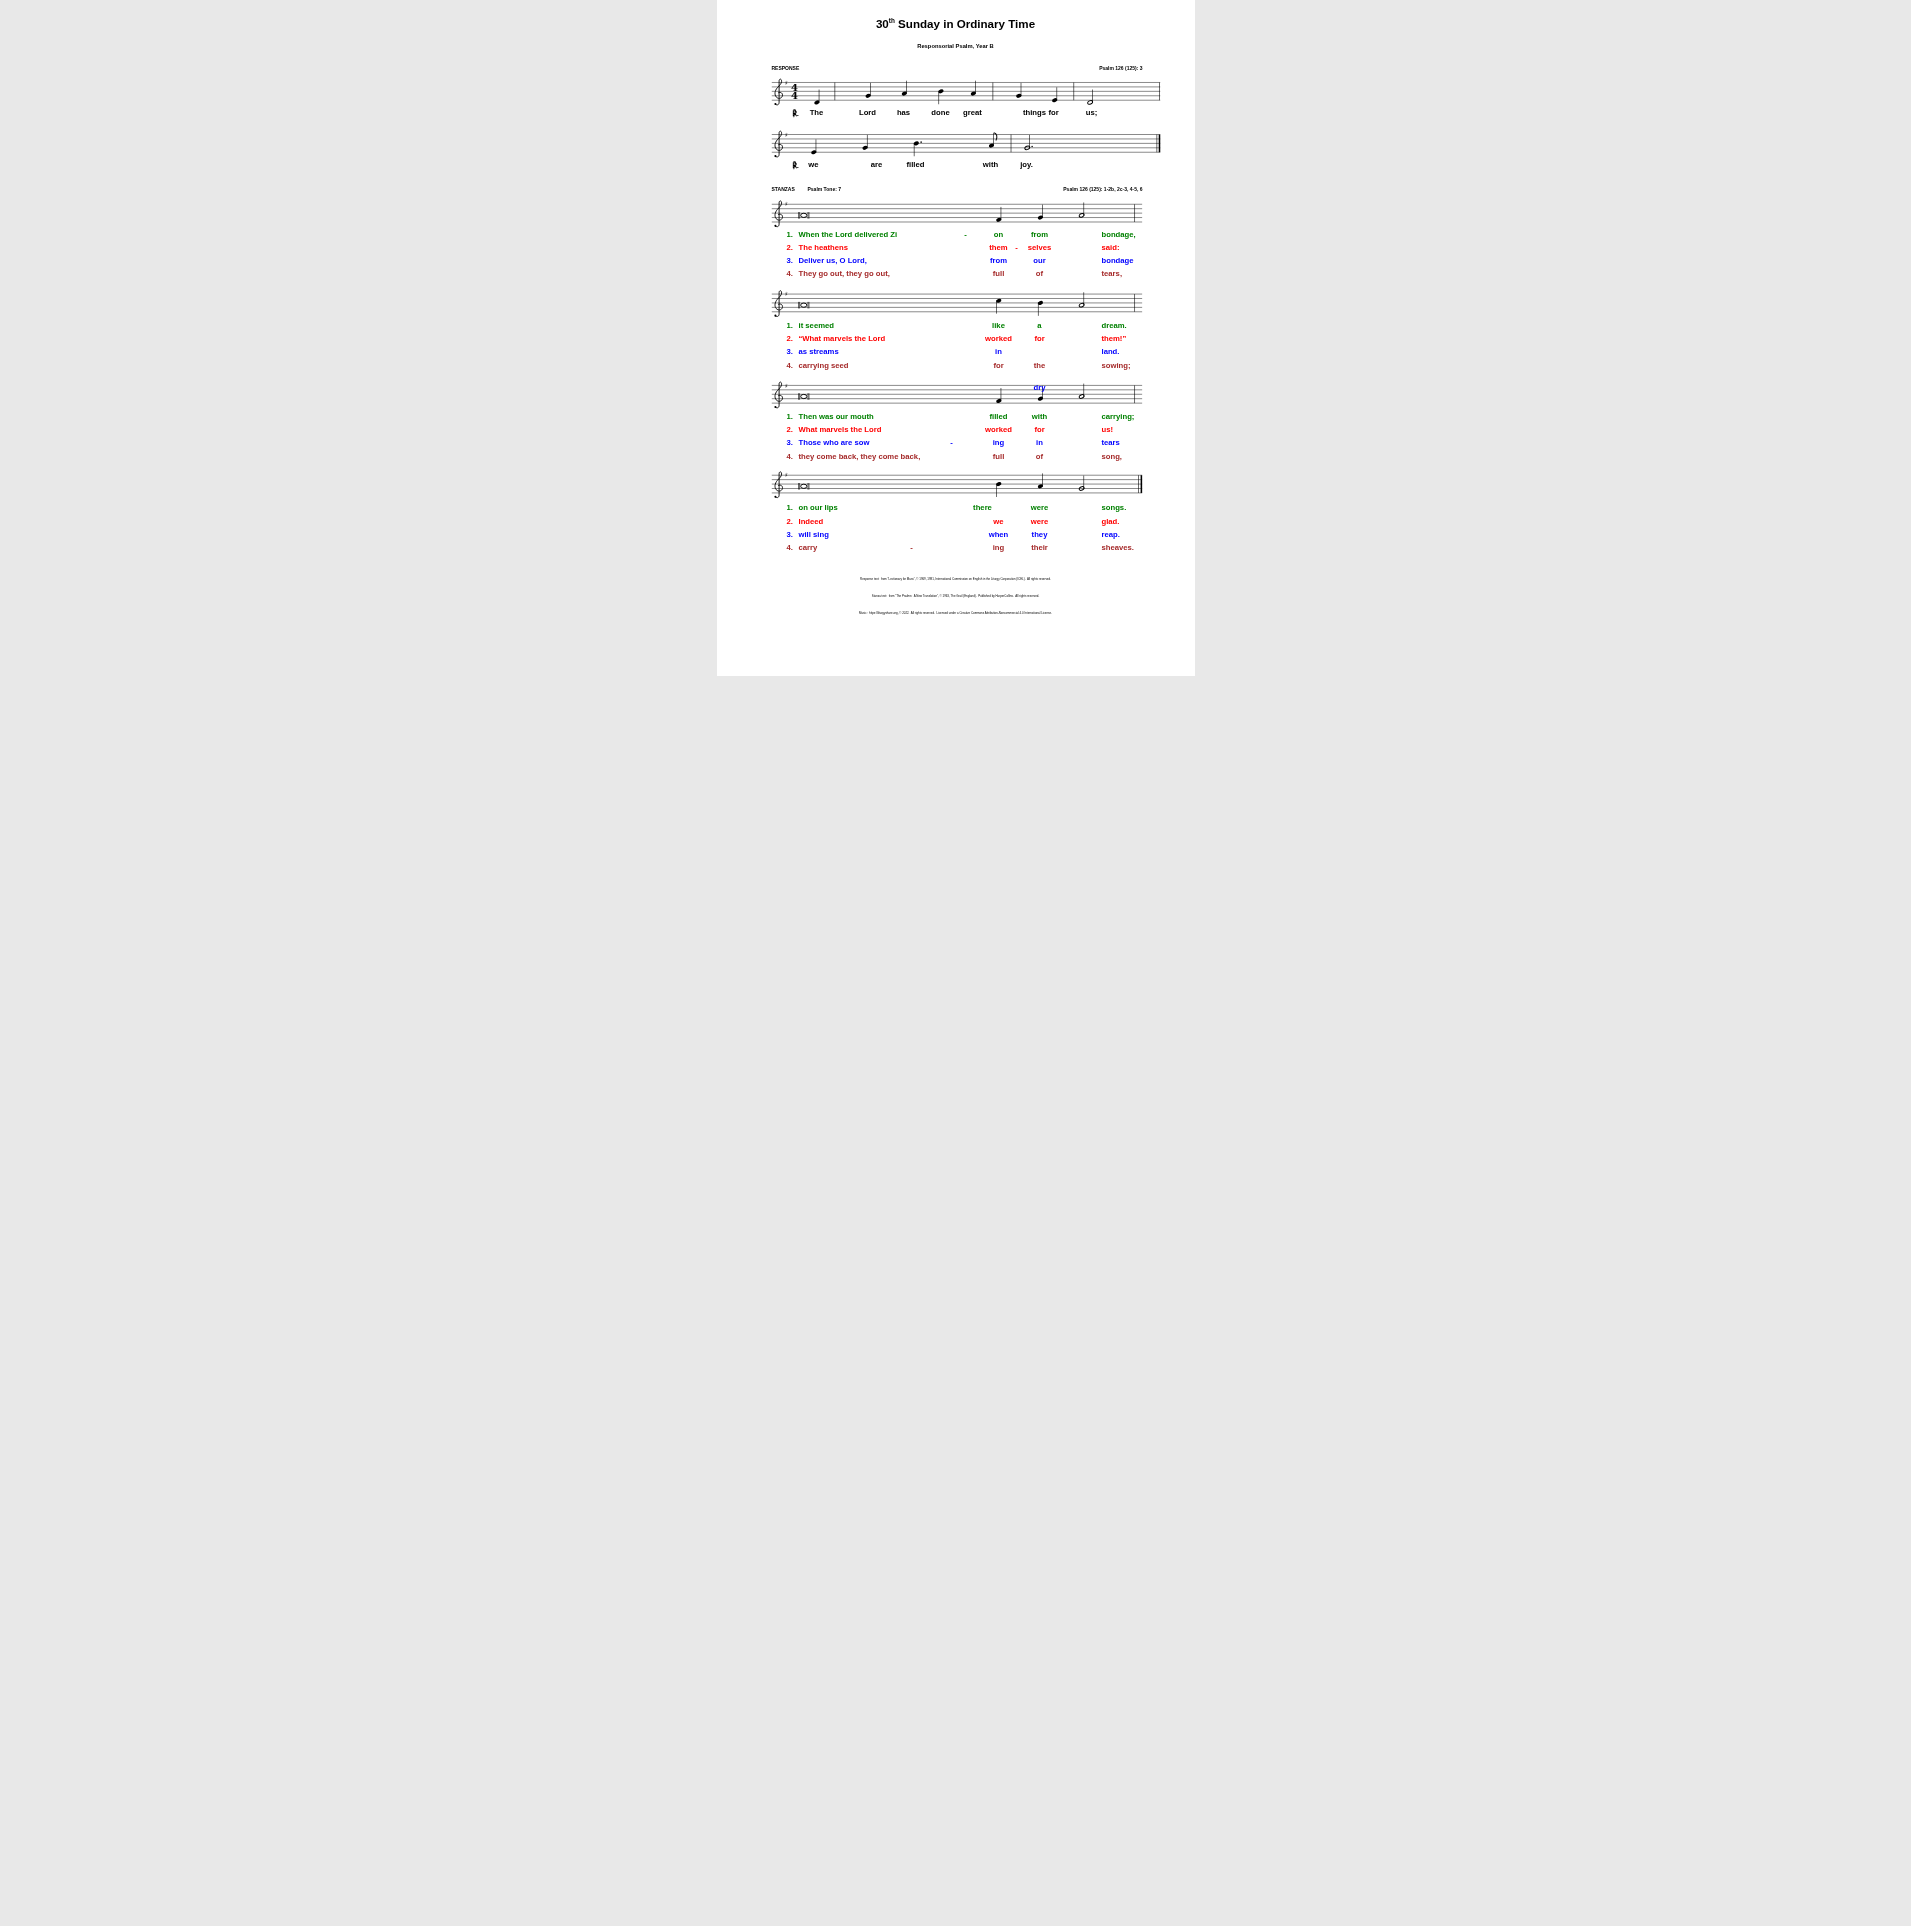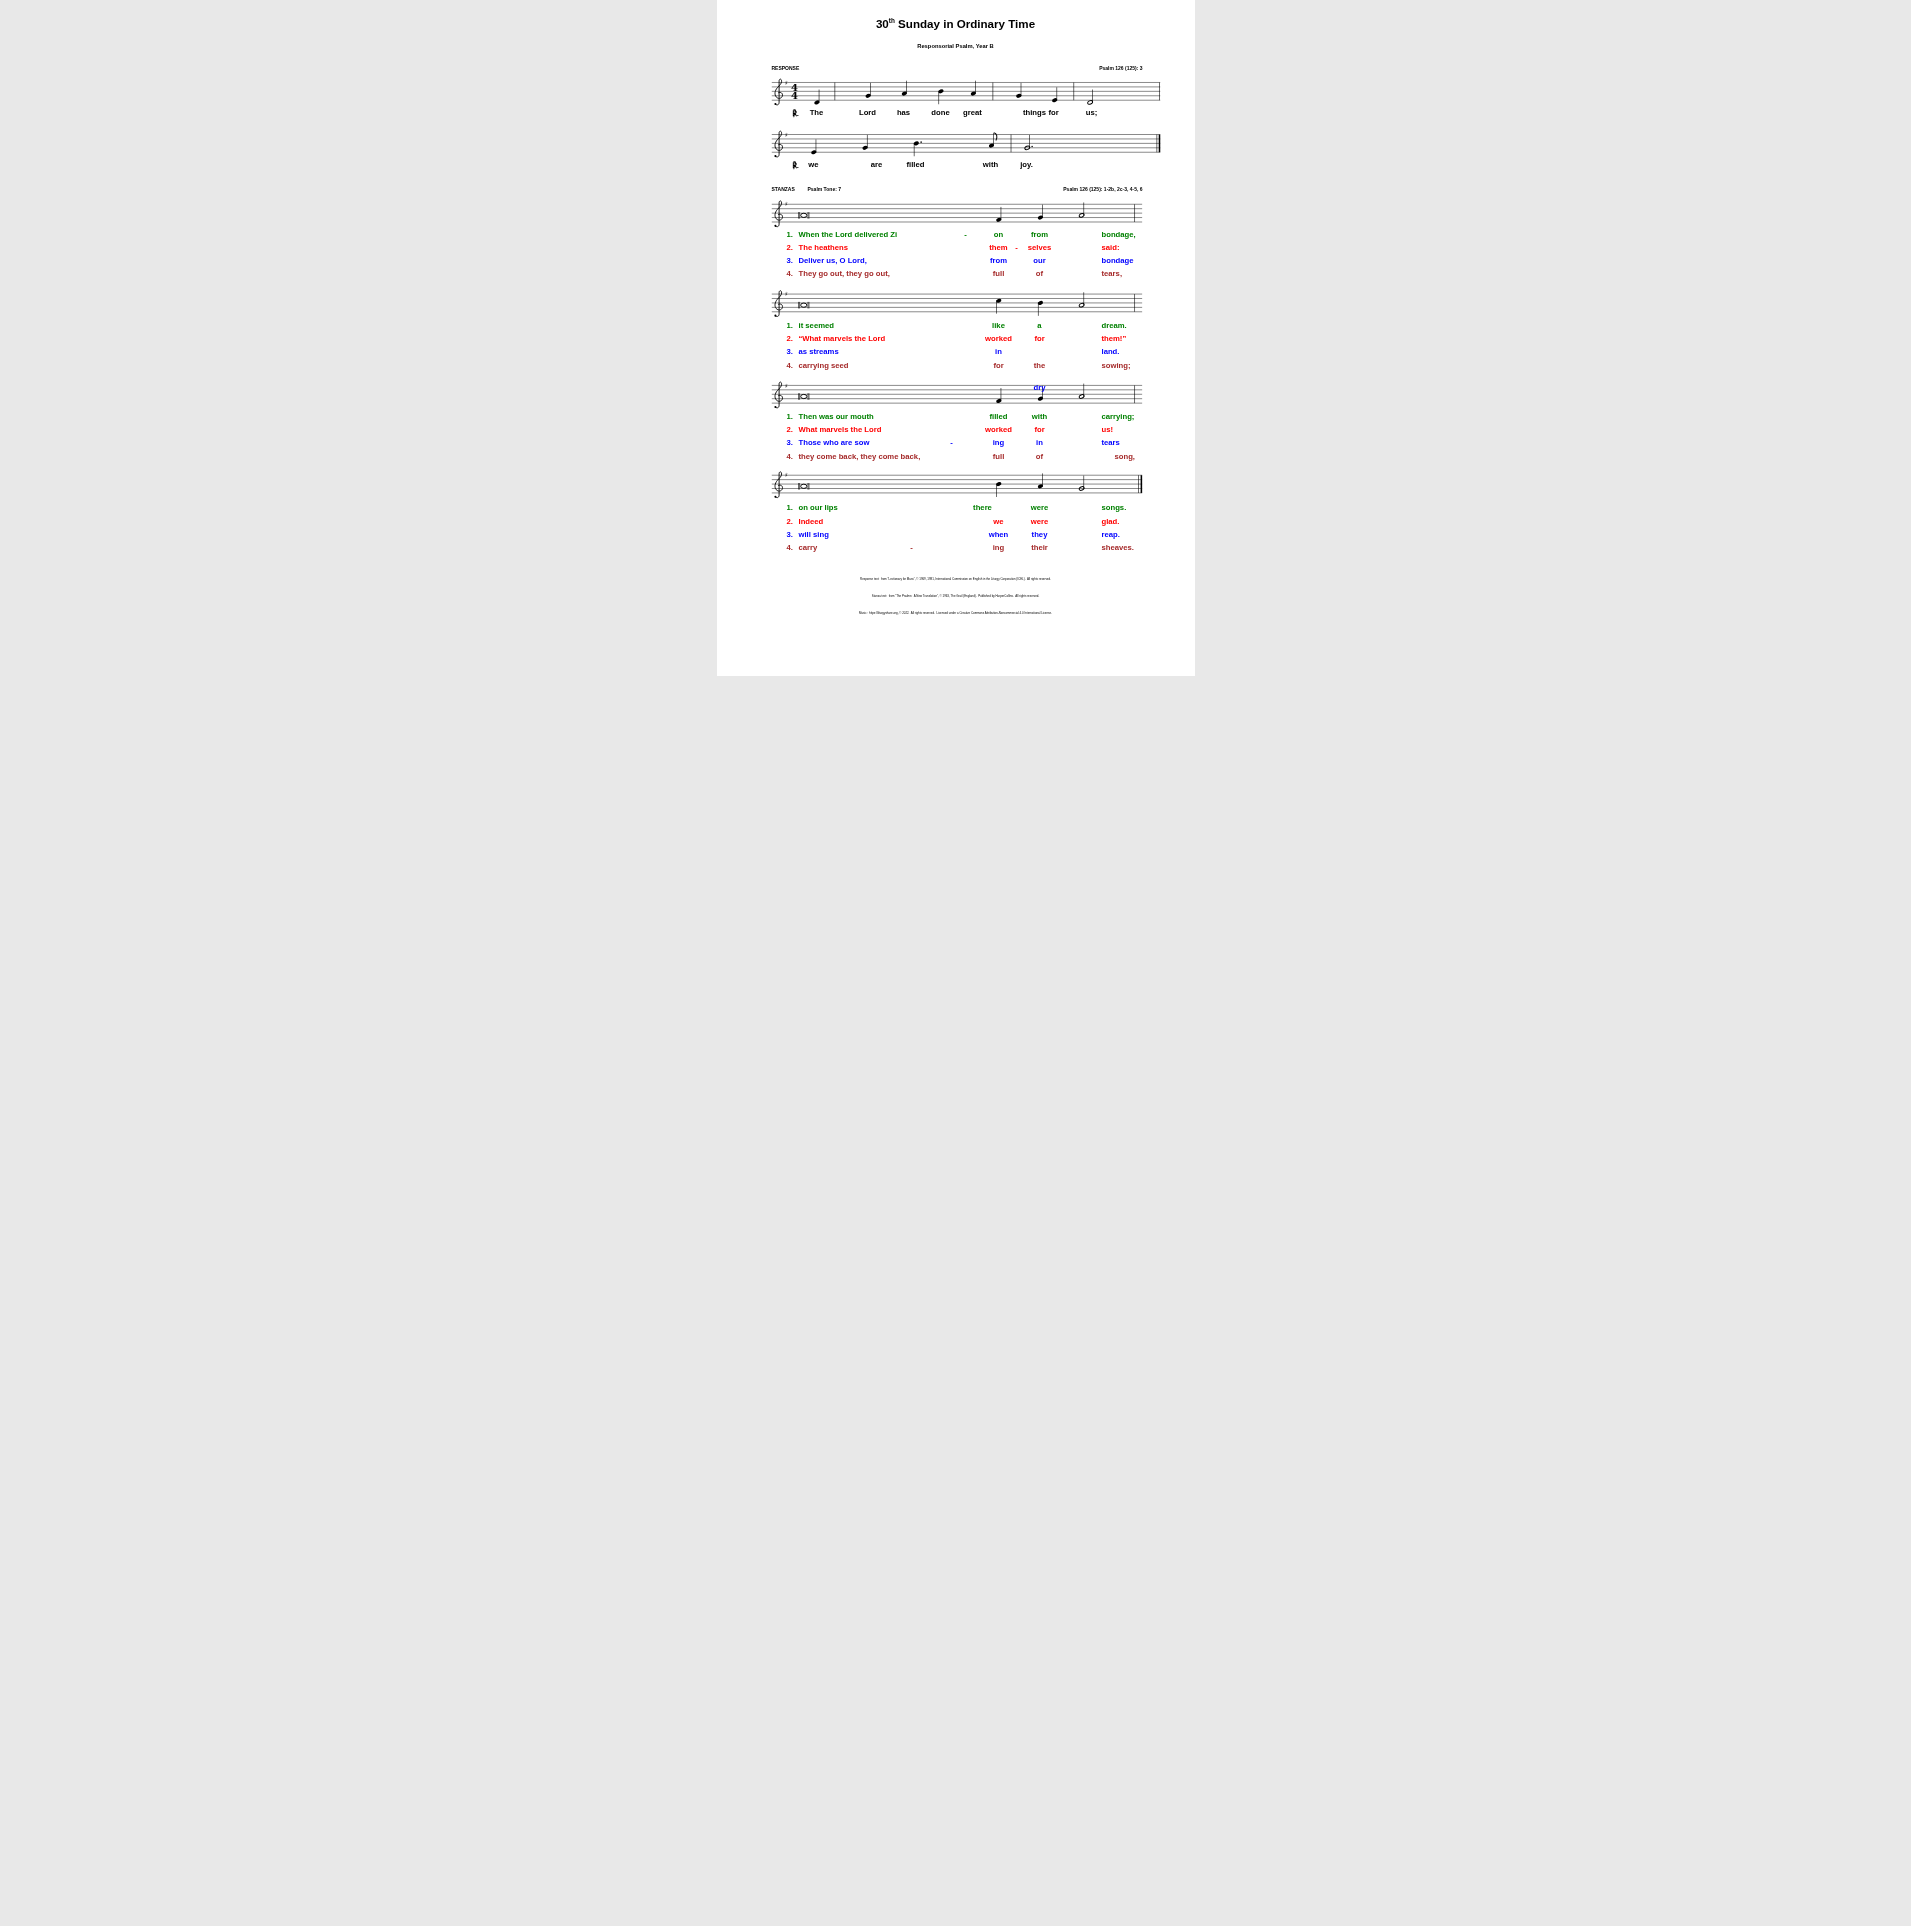--- a/index.html
+++ b/index.html
@@ -259,21 +259,21 @@
     <span class="w" style="left:235px;">-</span>
     <span class="w" style="left:282px;">ing</span>
     <span class="w" style="left:323px;">in</span>
     <span class="wl" style="left:361px;text-align:center;">tears</span>
   </div>
   <div class="srow v4" style="top:452px;">
     <span class="num">4.</span>
     <span class="main">they come back, they come back,</span>
     <span class="w" style="left:282px;">full</span>
     <span class="w" style="left:323px;">of</span>
-    <span class="wl" style="left:374px;text-align:center;">song,</span>
+    <span class="wl" style="left:361px;text-align:center;">song,</span>
   </div>
 
   <div class="srow v1" style="top:503px;">
     <span class="num">1.</span>
     <span class="main">on our lips</span>
     <span class="w" style="left:266px;">there</span>
     <span class="w" style="left:323px;">were</span>
     <span class="wl" style="left:361px;">songs.</span>
   </div>
   <div class="srow v2" style="top:517px;">

